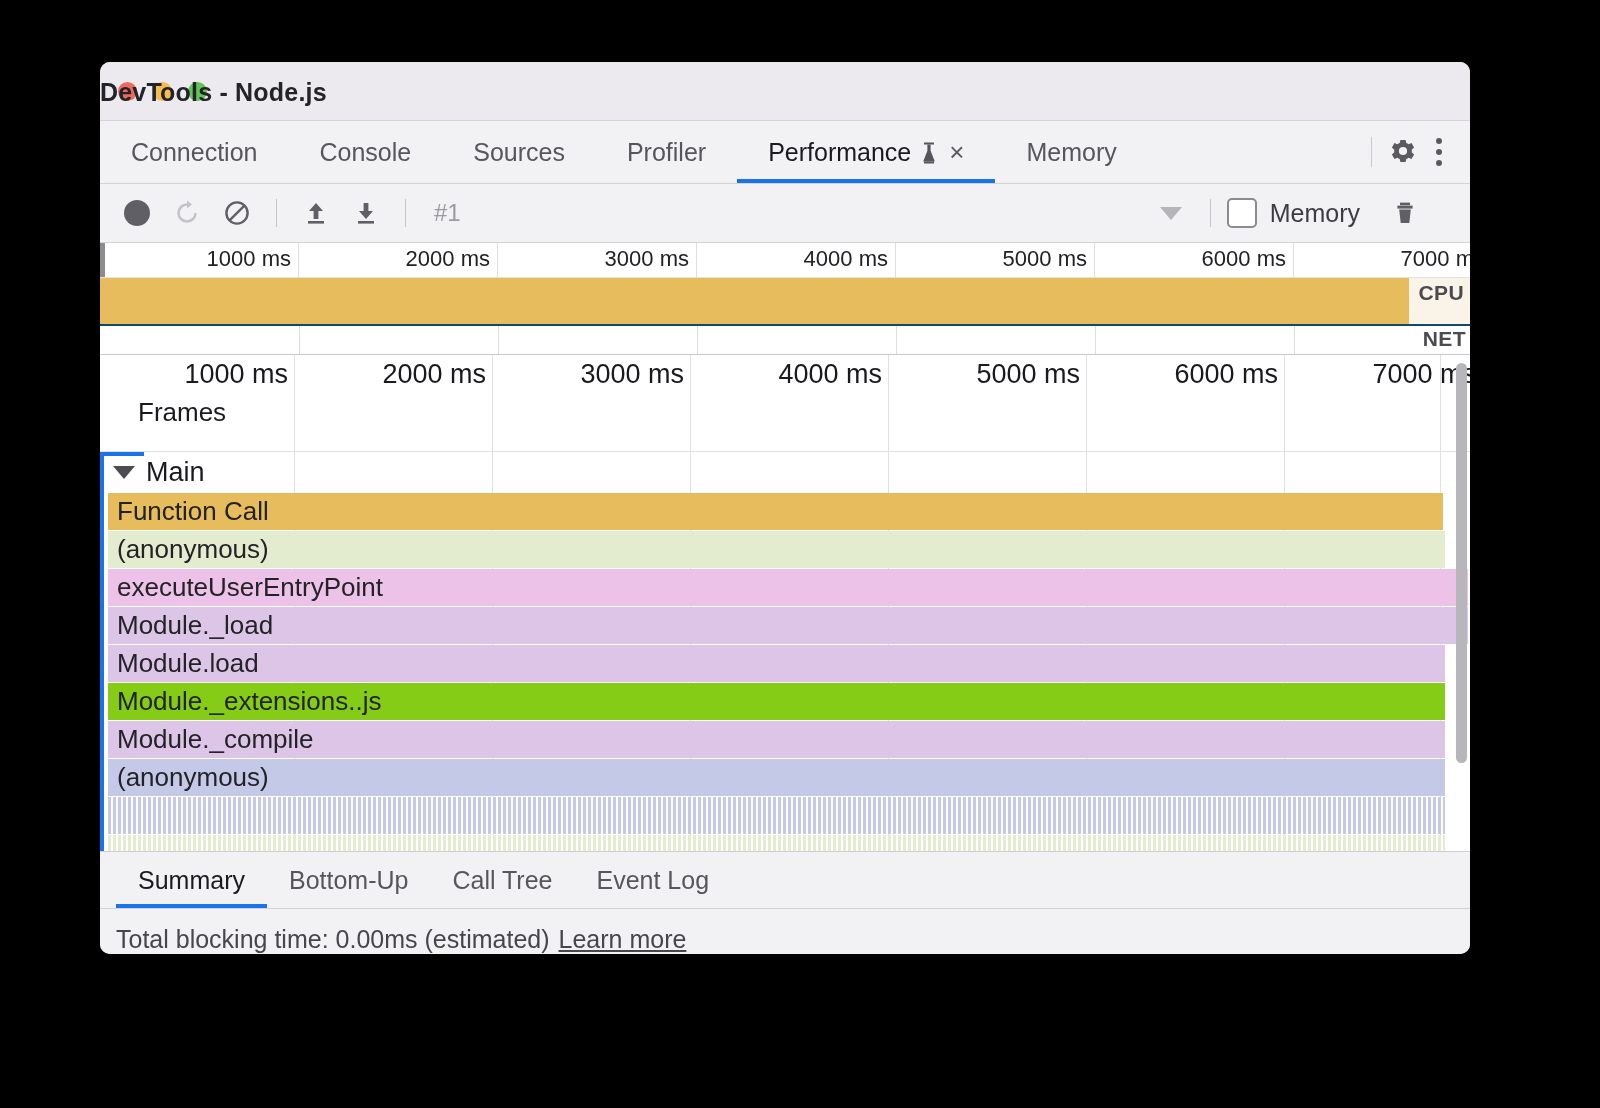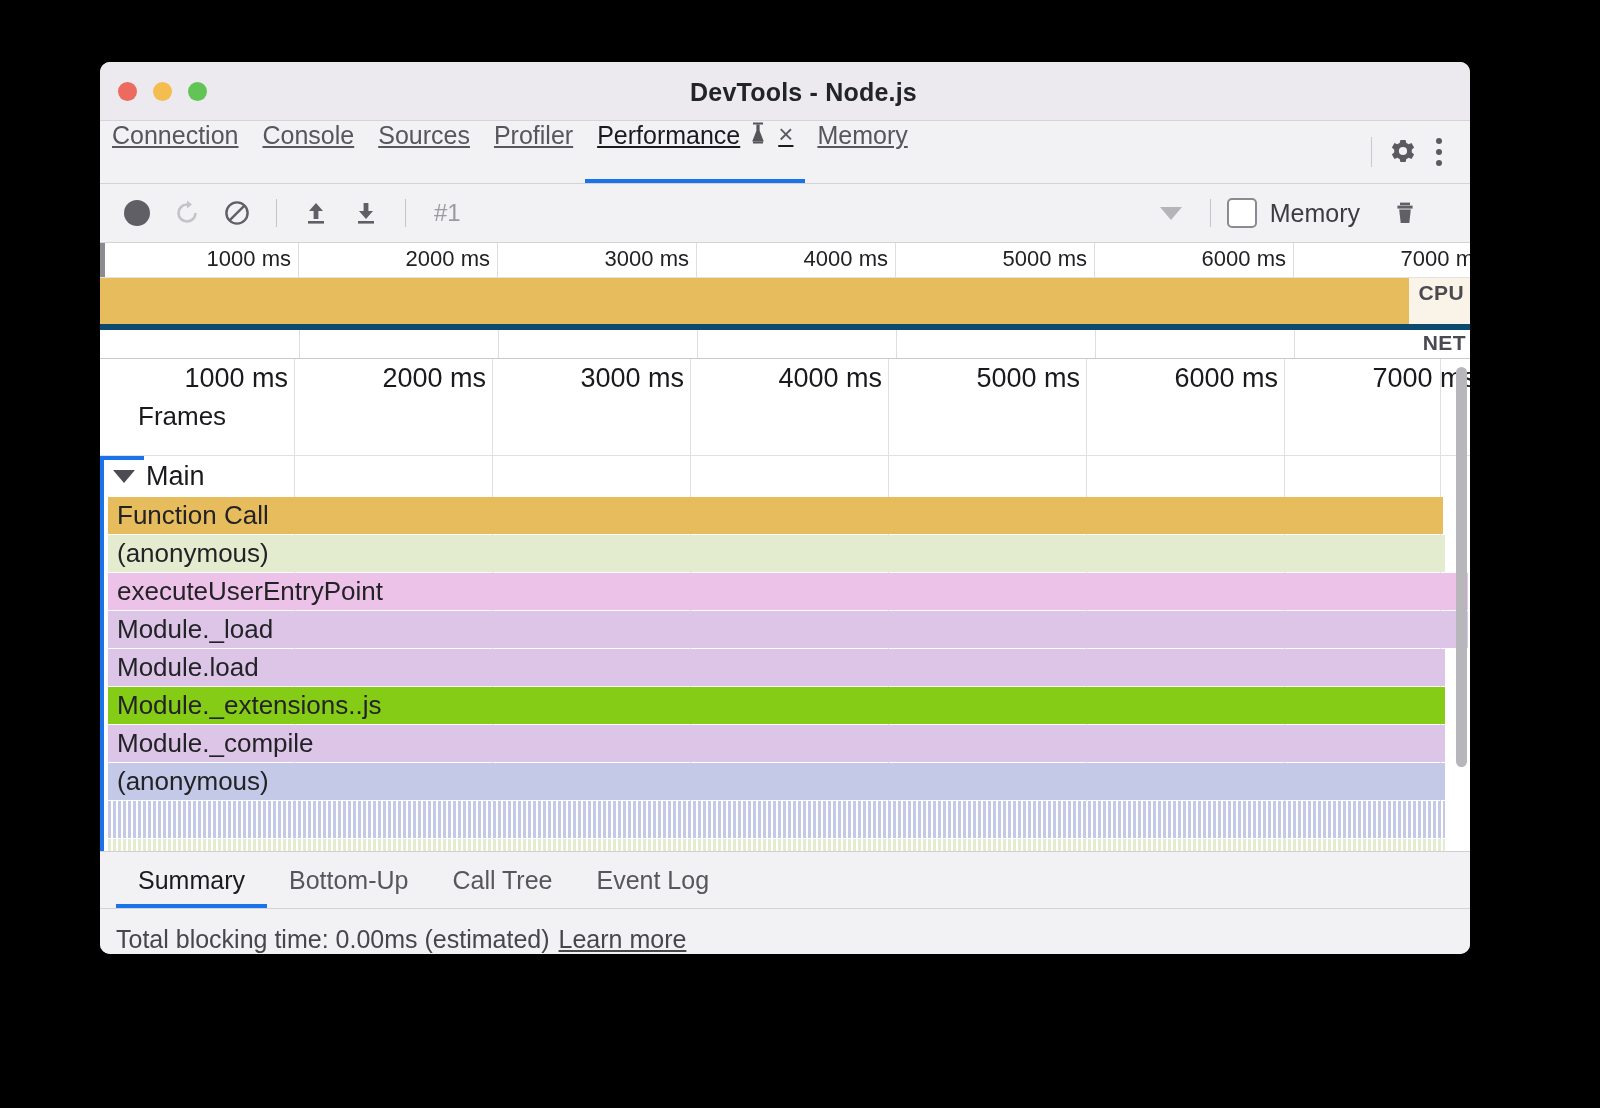--- a/index.html
+++ b/index.html
@@ -30,41 +30,39 @@
     position: relative;
     border-bottom: 1px solid #d6d4d8;
   }
   .lights { position: absolute; left: 18px; top: 20px; display: flex; gap: 16px; }
   .light { width: 19px; height: 19px; border-radius: 50%; }
   .light.red { background: #ec6a5e; }
   .light.amber { background: #f4bd4f; }
   .light.green { background: #61c454; }
   .wintitle {
     position: absolute; left: 0; right: 0; top: 16px;
-    text-align: center;
+    text-align: left;
     font-size: 25px; font-weight: bold; color: #23232a;
     letter-spacing: 0.2px;
-    margin-left: 37px;
   }
 
   
   .tabstrip {
     height: 62px; flex: 0 0 62px;
     background: #f2f2f4;
     border-bottom: 1px solid #d3d3d6;
     display: flex; align-items: stretch;
     position: relative;
   }
   .tab {
-    display: flex; gap: 9px;
-    padding: 0 12px;
+    display: flex; align-items: center; gap: 9px;
+    padding: 0 31px;
     font-size: 25px; color: #56565c;
     position: relative; cursor: default;
     white-space: nowrap;
-    text-decoration: underline;
   }
   .tab.active { color: #1b1b1f; }
   .tab.active::after {
     content: ""; position: absolute;
     left: 0; right: 0; bottom: 0; height: 4px;
     background: #1a73e8;
   }
   .flask-ico { width: 18px; height: 22px; display: inline-block; }
   .tabclose { font-size: 26px; color: #5a5a60; line-height: 1; padding-left: 2px; }
   .tabstrip-right {
@@ -117,21 +115,21 @@
   .cpu-band { height: 46px; background: #e6bc5c; position: relative; }
   .cpu-tag {
     position: absolute; right: 0; top: 0;
     background: #faf4e8; color: #4a4a50;
     font-size: 21px; font-weight: bold;
     padding: 3px 6px 20px 9px;
     letter-spacing: 0.4px;
   }
   .net-band {
     height: 28px; background: #fff; position: relative;
-    border-top: 6px solid #0c4a6e;
+    border-top: 2px solid #0c4a6e;
     border-bottom: 1px solid #c9c9cd;
   }
   .net-tag {
     position: absolute; right: 4px; top: 1px;
     color: #4a4a50; font-size: 21px; font-weight: bold; letter-spacing: 0.4px;
   }
   .ov-gridcol {
     position: absolute; top: 0; bottom: 0; width: 1px; background: #dedee0;
   }
   .ov-leftgrip {

